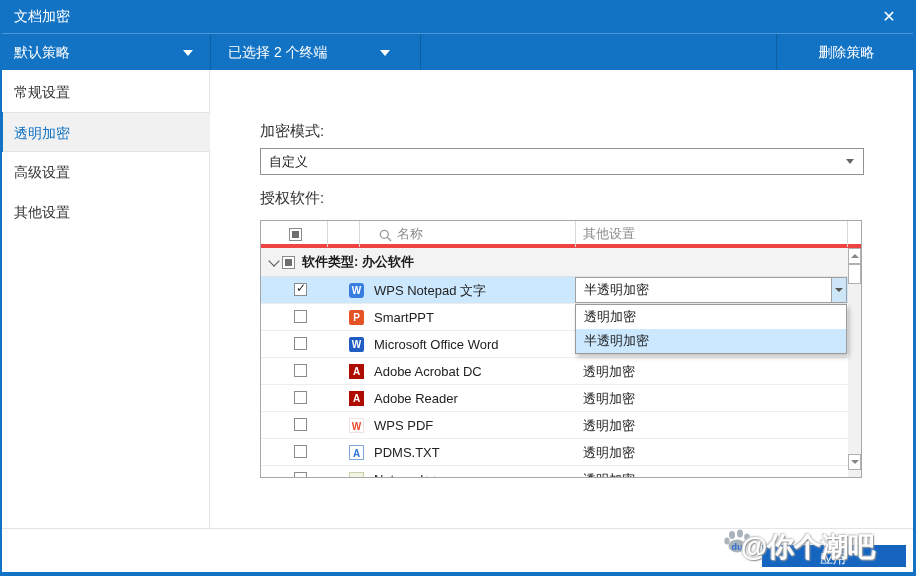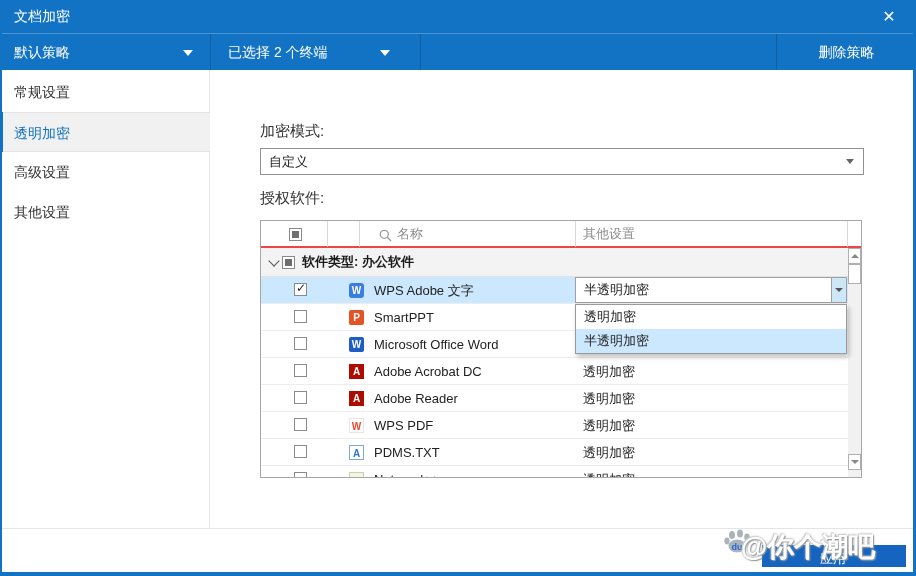--- a/index.html
+++ b/index.html
@@ -47,21 +47,21 @@
   .combo { position:absolute; left:50px; top:78px; width:604px; height:27px; background:#fff;
            border:1px solid #919191; cursor:pointer; }
   .combo-text { position:absolute; left:8px; line-height:25px; font-size:13px; color:#222; }
   .tri-down-g { position:absolute; width:0; height:0; border-left:4px solid transparent;
                 border-right:4px solid transparent; border-top:5px solid #666; }
 
   
   .table { position:absolute; left:50px; top:150px; width:602px; height:258px; background:#fff;
            border:1px solid #a7a7a7; overflow:hidden; }
   .thead { position:absolute; left:0; top:0; width:600px; height:27px; background:#fff;
-           border-bottom:2px solid #ef4444; }
+           border-bottom:4px solid #ef4444; }
   .hline { position:absolute; top:0; width:1px; height:26px; background:#d8d8d8; }
   .hdr-txt { position:absolute; top:0; line-height:26px; font-size:13px; color:#8c8c8c; }
   .search-icon { position:absolute; left:118px; top:7px; }
 
   .cb { position:absolute; width:13px; height:13px; background:#fff; border:1px solid #8a8a8a; cursor:pointer; }
   .cb.checked::after { content:"\2713"; position:absolute; left:1px; top:-3px; font-size:12px; color:#222; }
   .cb.indet::after { content:""; position:absolute; left:2px; top:2px; width:7px; height:7px; background:#6e6e6e; }
 
   .group-row { position:absolute; left:0; top:27px; width:600px; height:29px; background:#f3f3f3;
                border-bottom:1px solid #e2e2e2; cursor:pointer; }
@@ -192,21 +192,21 @@
 
       <div class="group-row">
         <span class="chev"></span>
         <span class="cb indet" style="left:21px;top:8px;"></span>
         <span class="group-label">软件类型: 办公软件</span>
       </div>
 
       <div class="trow selected" style="top:56px;">
         <span class="cb checked"></span>
         <span class="app-icon wps-writer-icon">W</span>
-        <span class="rname">WPS Adobe 文字</span>
+        <span class="rname">WPS Notepad 文字</span>
         <div class="mode-editor">
           <span class="combo-text">半透明加密</span>
           <span class="editor-arrow-btn">
               <span class="tri-down-g"></span>
             </span>
         </div>
       </div>
 
       <div class="trow" style="top:83px;">
         <span class="cb"></span>

